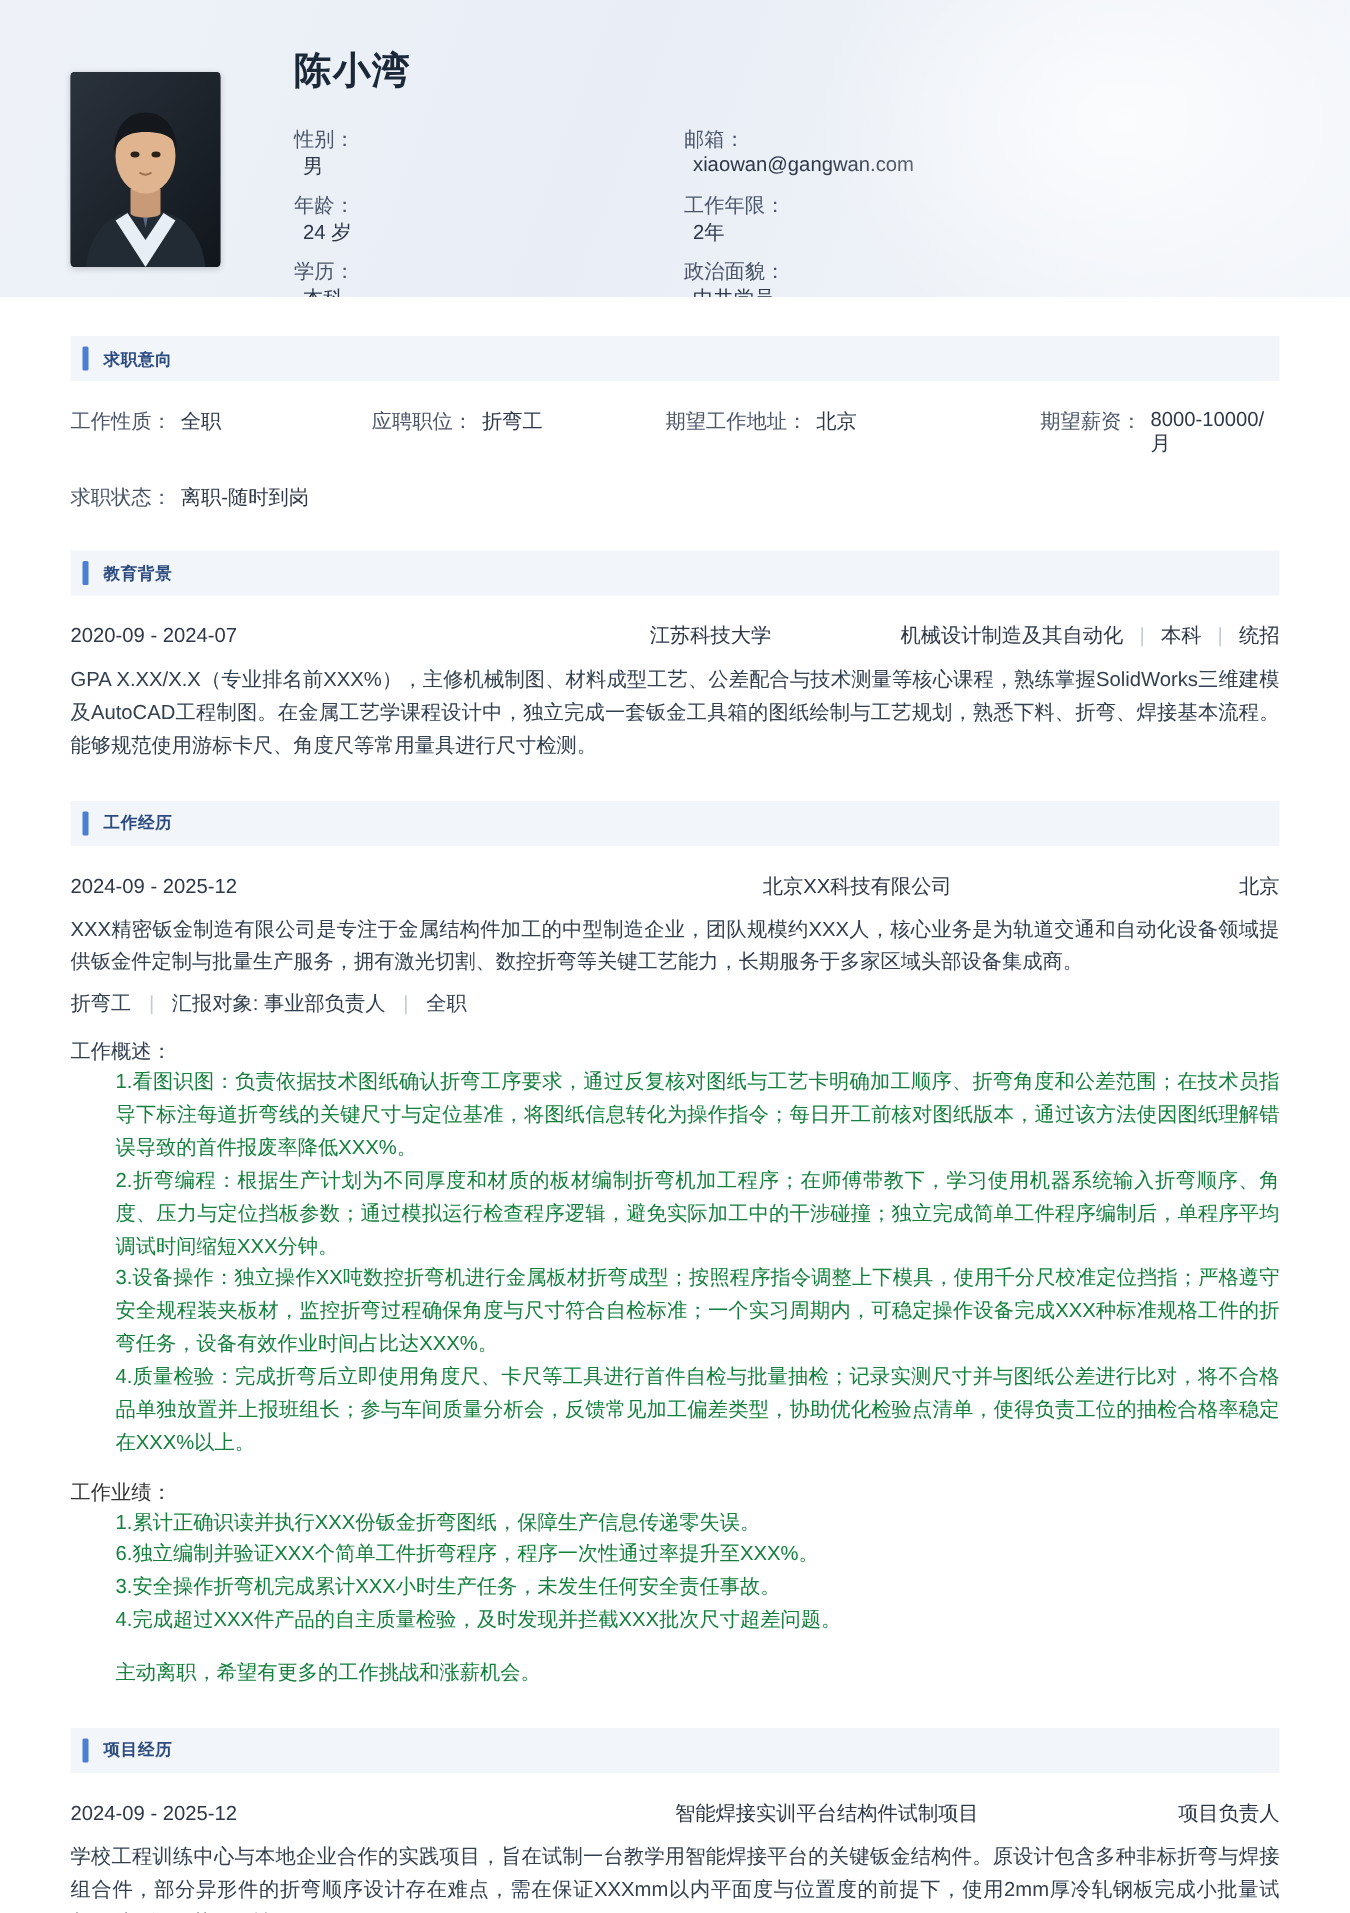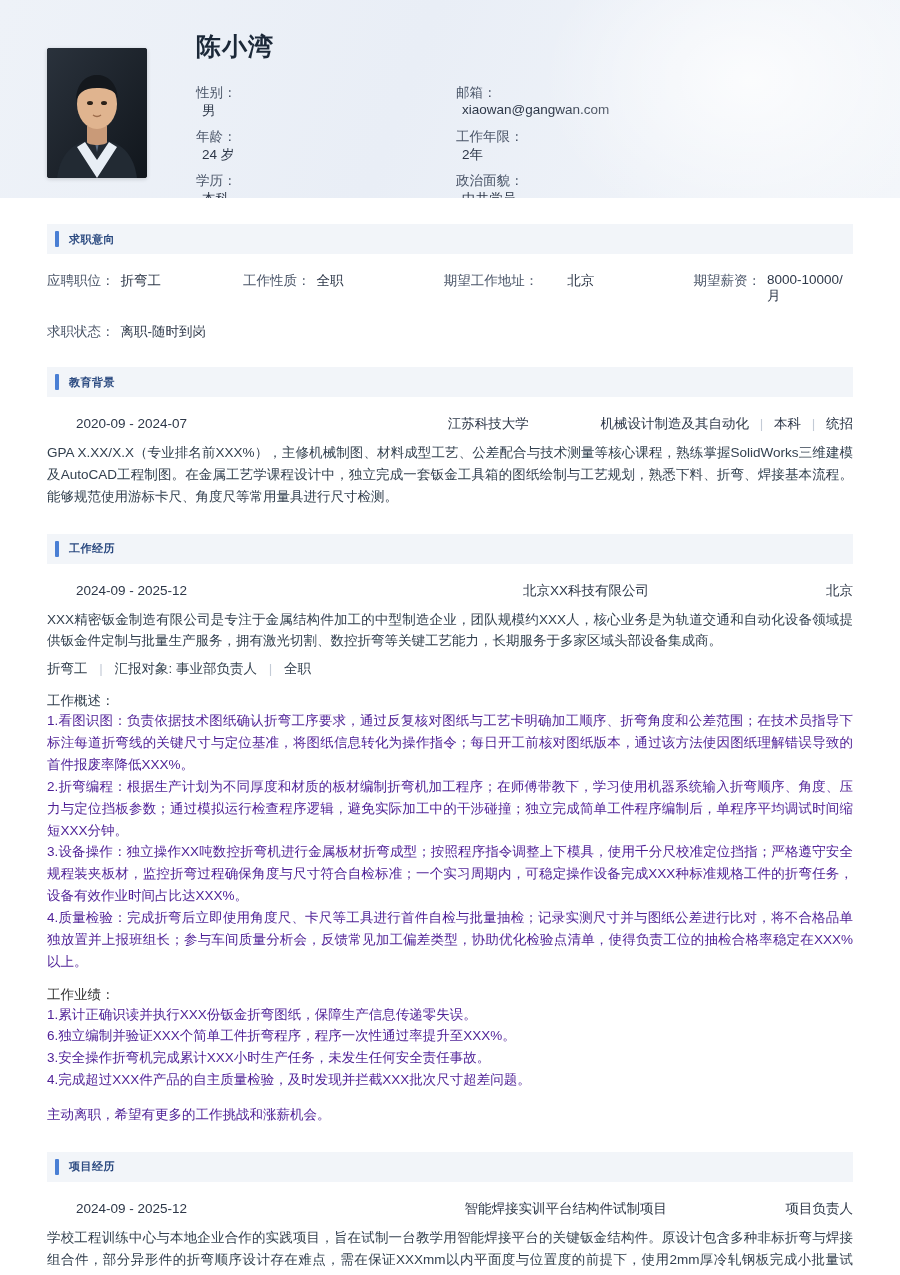--- a/index.html
+++ b/index.html
@@ -85,31 +85,31 @@
   .block { margin: 0 47px; }
   .sec-space-top { height: 26px; }
 
   
   .intent-row { display: flex; margin-top: 18px; }
   .intent-item { display: flex; }
   .intent-item .lab { color: #4a5568; white-space: nowrap; }
   .intent-item .val { color: #2d3748; margin-left: 6px; }
   .iw1 { width: 205px; }
   .iw2 { width: 200px; }
-  .iw3 { width: 255px; gap: 23px; }
+  .iw3 { width: 255px; }
   .iw4 { width: auto; }
 
   
   .entry-head {
     display: flex;
     align-items: baseline;
     margin-top: 18px;
     color: #2d3748;
   }
-  .entry-head .date { width: 270px; white-space: nowrap; margin-left: 29px; }
+  .entry-head .date { width: 270px; white-space: nowrap; }
   .entry-head .mid { flex: 1; text-align: center; }
   .entry-head .right { white-space: nowrap; text-align: right; }
   .entry-head .right .sep { color: #c3cbd6; margin: 0 7px; }
 
   .edu-head .date { width: 300px; }
   .edu-head .mid { flex: 1; text-align: center; }
 
   .para {
     margin-top: 9px;
     line-height: 1.62;
@@ -120,22 +120,23 @@
     margin-top: 8px;
     color: #33404f;
   }
   .meta-line .sep { color: #c3cbd6; margin: 0 8px; }
   .sub-title {
     margin-top: 14px;
     color: #33404f;
   }
   .list-line {
     line-height: 1.62;
-    color: #4c1d95;
+    color: #15803d;
     text-align: justify;
+    margin-left: 30px;
   }
   .gap { height: 13px; }
 </style>
 </head>
 <body>
 
 <div class="page">
 
   <div class="header">
     <div class="photo">
@@ -210,27 +211,27 @@
     </div>
   </div>
 
   <div class="sec-space-top"></div>
   <div class="section-bar">
     <div class="accent"></div>
     <div class="section-title">求职意向</div>
   </div>
   <div class="block">
     <div class="intent-row">
+      <div class="intent-item iw1">
+        <span class="lab">工作性质：</span>
+        <span class="val">全职</span>
+      </div>
       <div class="intent-item iw2">
         <span class="lab">应聘职位：</span>
         <span class="val">折弯工</span>
-      </div>
-      <div class="intent-item iw1">
-        <span class="lab">工作性质：</span>
-        <span class="val">全职</span>
       </div>
       <div class="intent-item iw3">
         <span class="lab">期望工作地址：</span>
         <span class="val">北京</span>
       </div>
       <div class="intent-item iw4">
         <span class="lab">期望薪资：</span>
         <span class="val">8000-10000/月</span>
       </div>
     </div>

